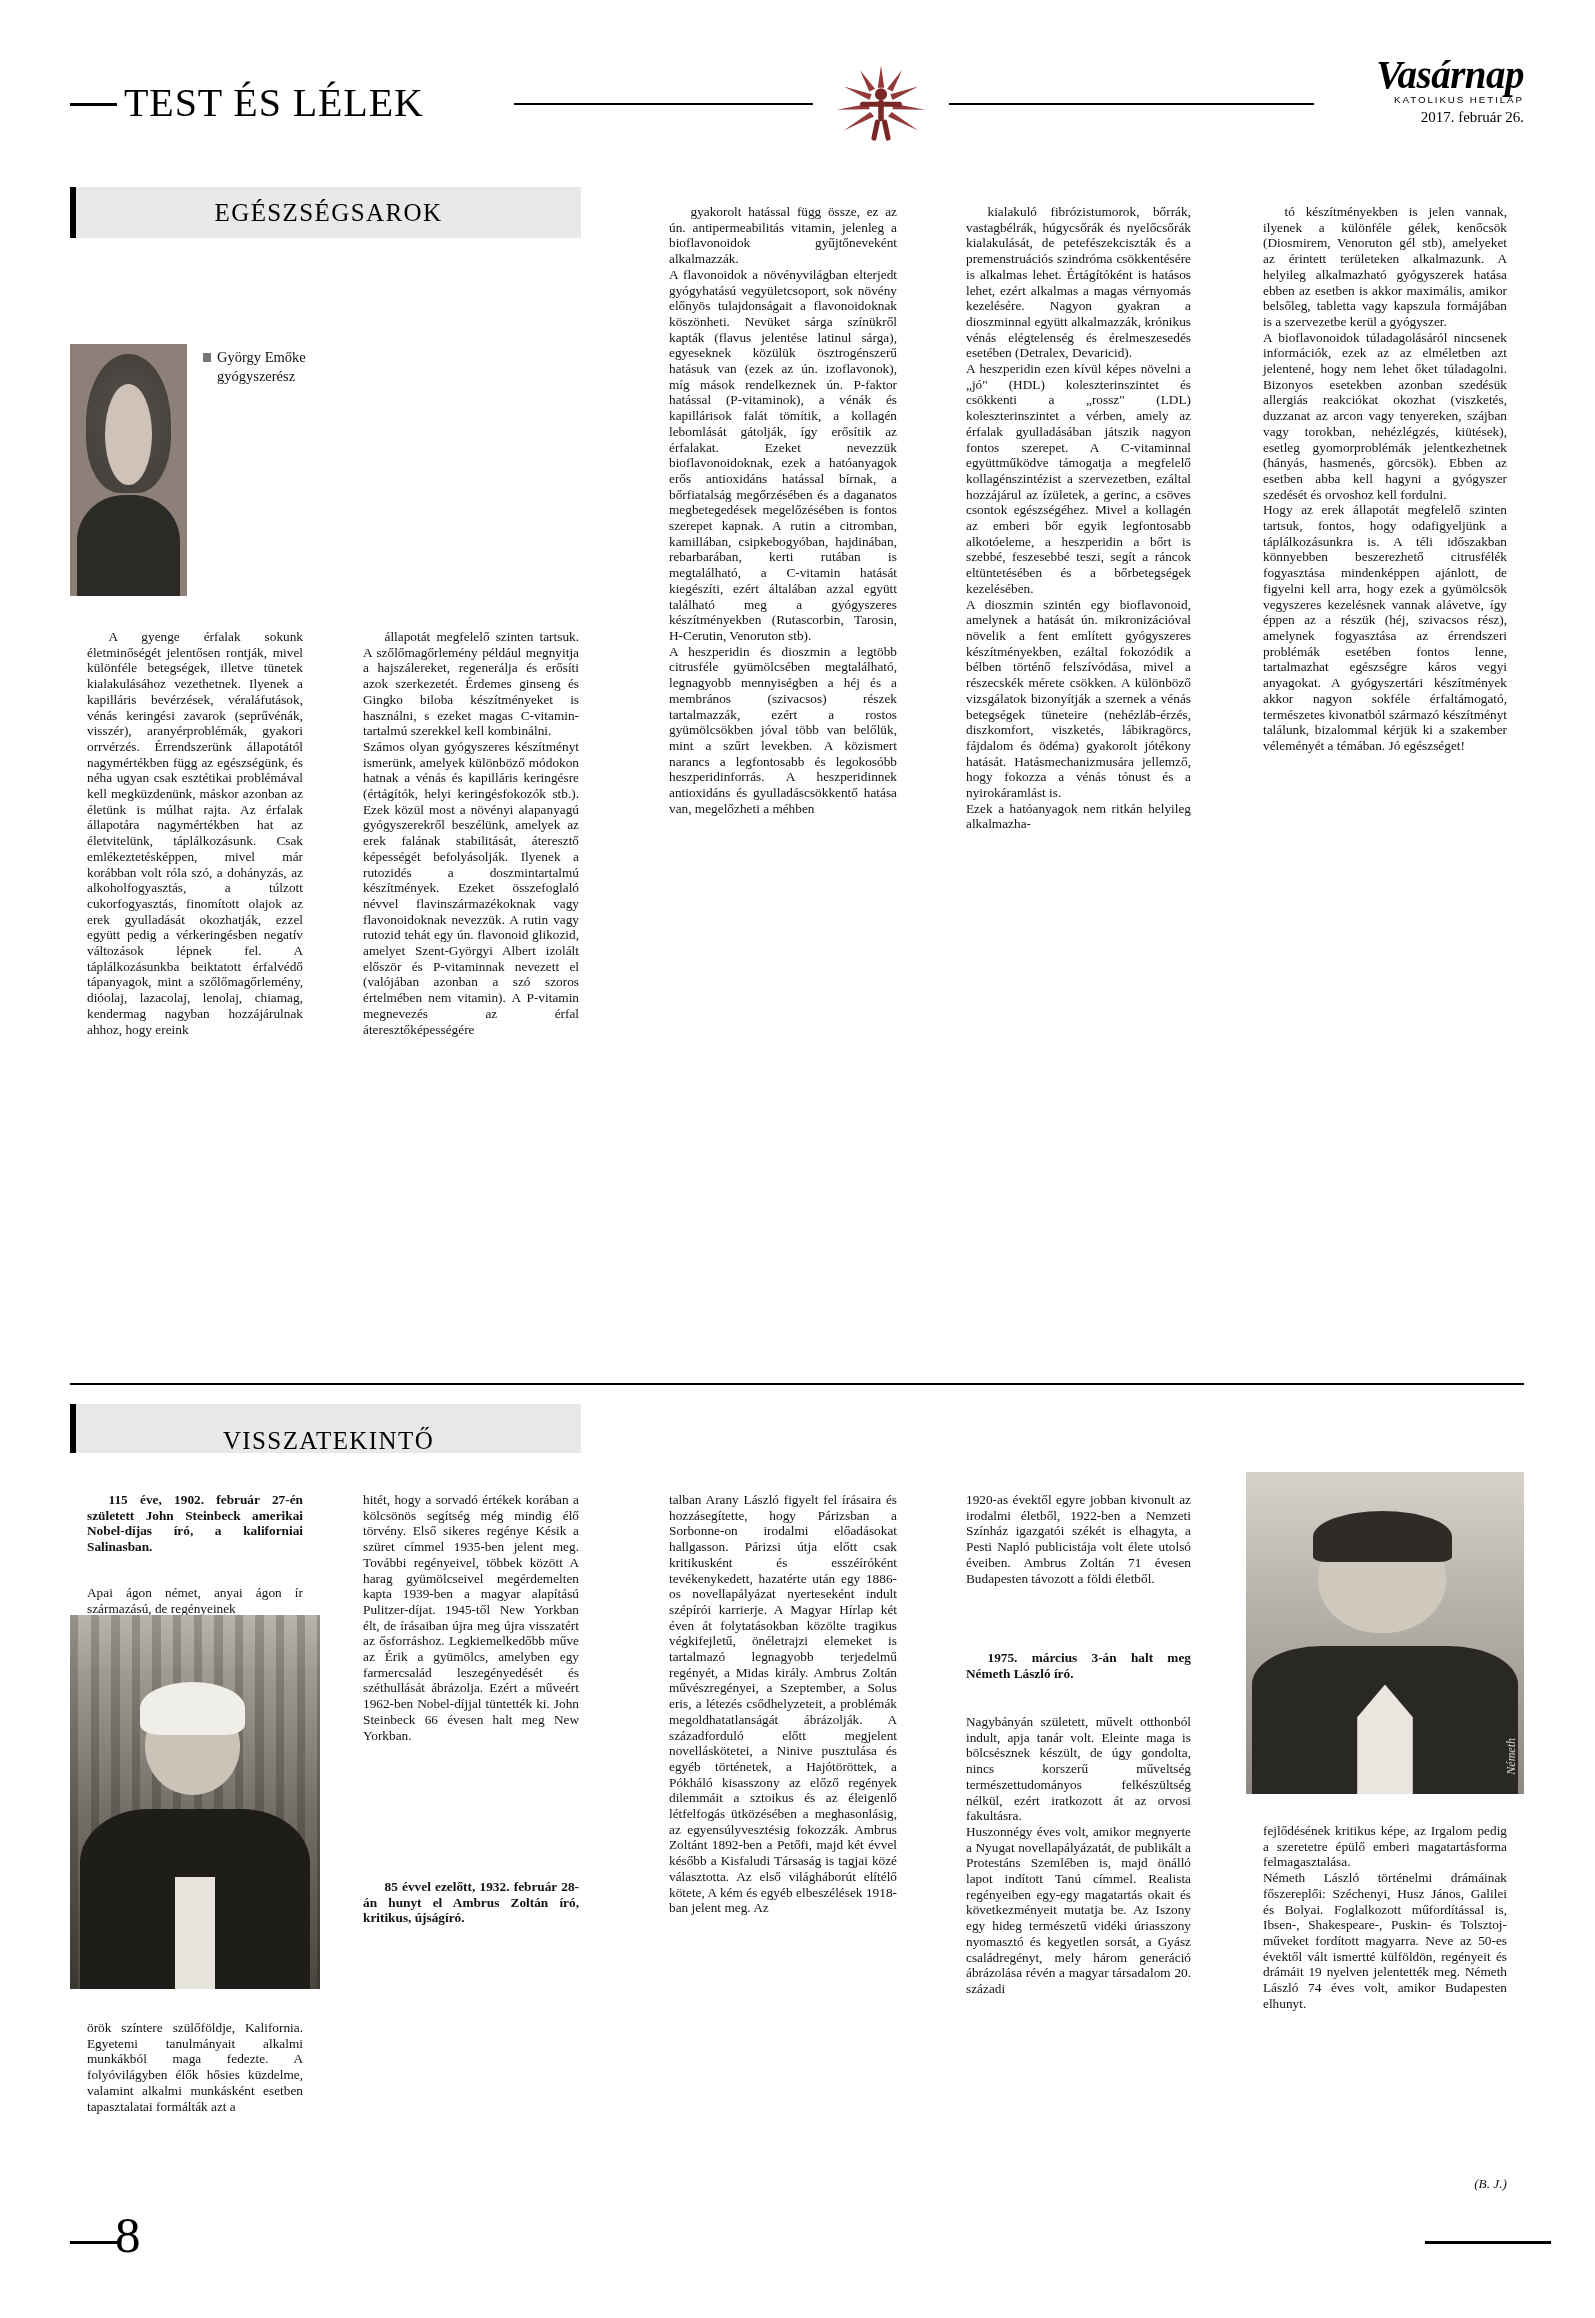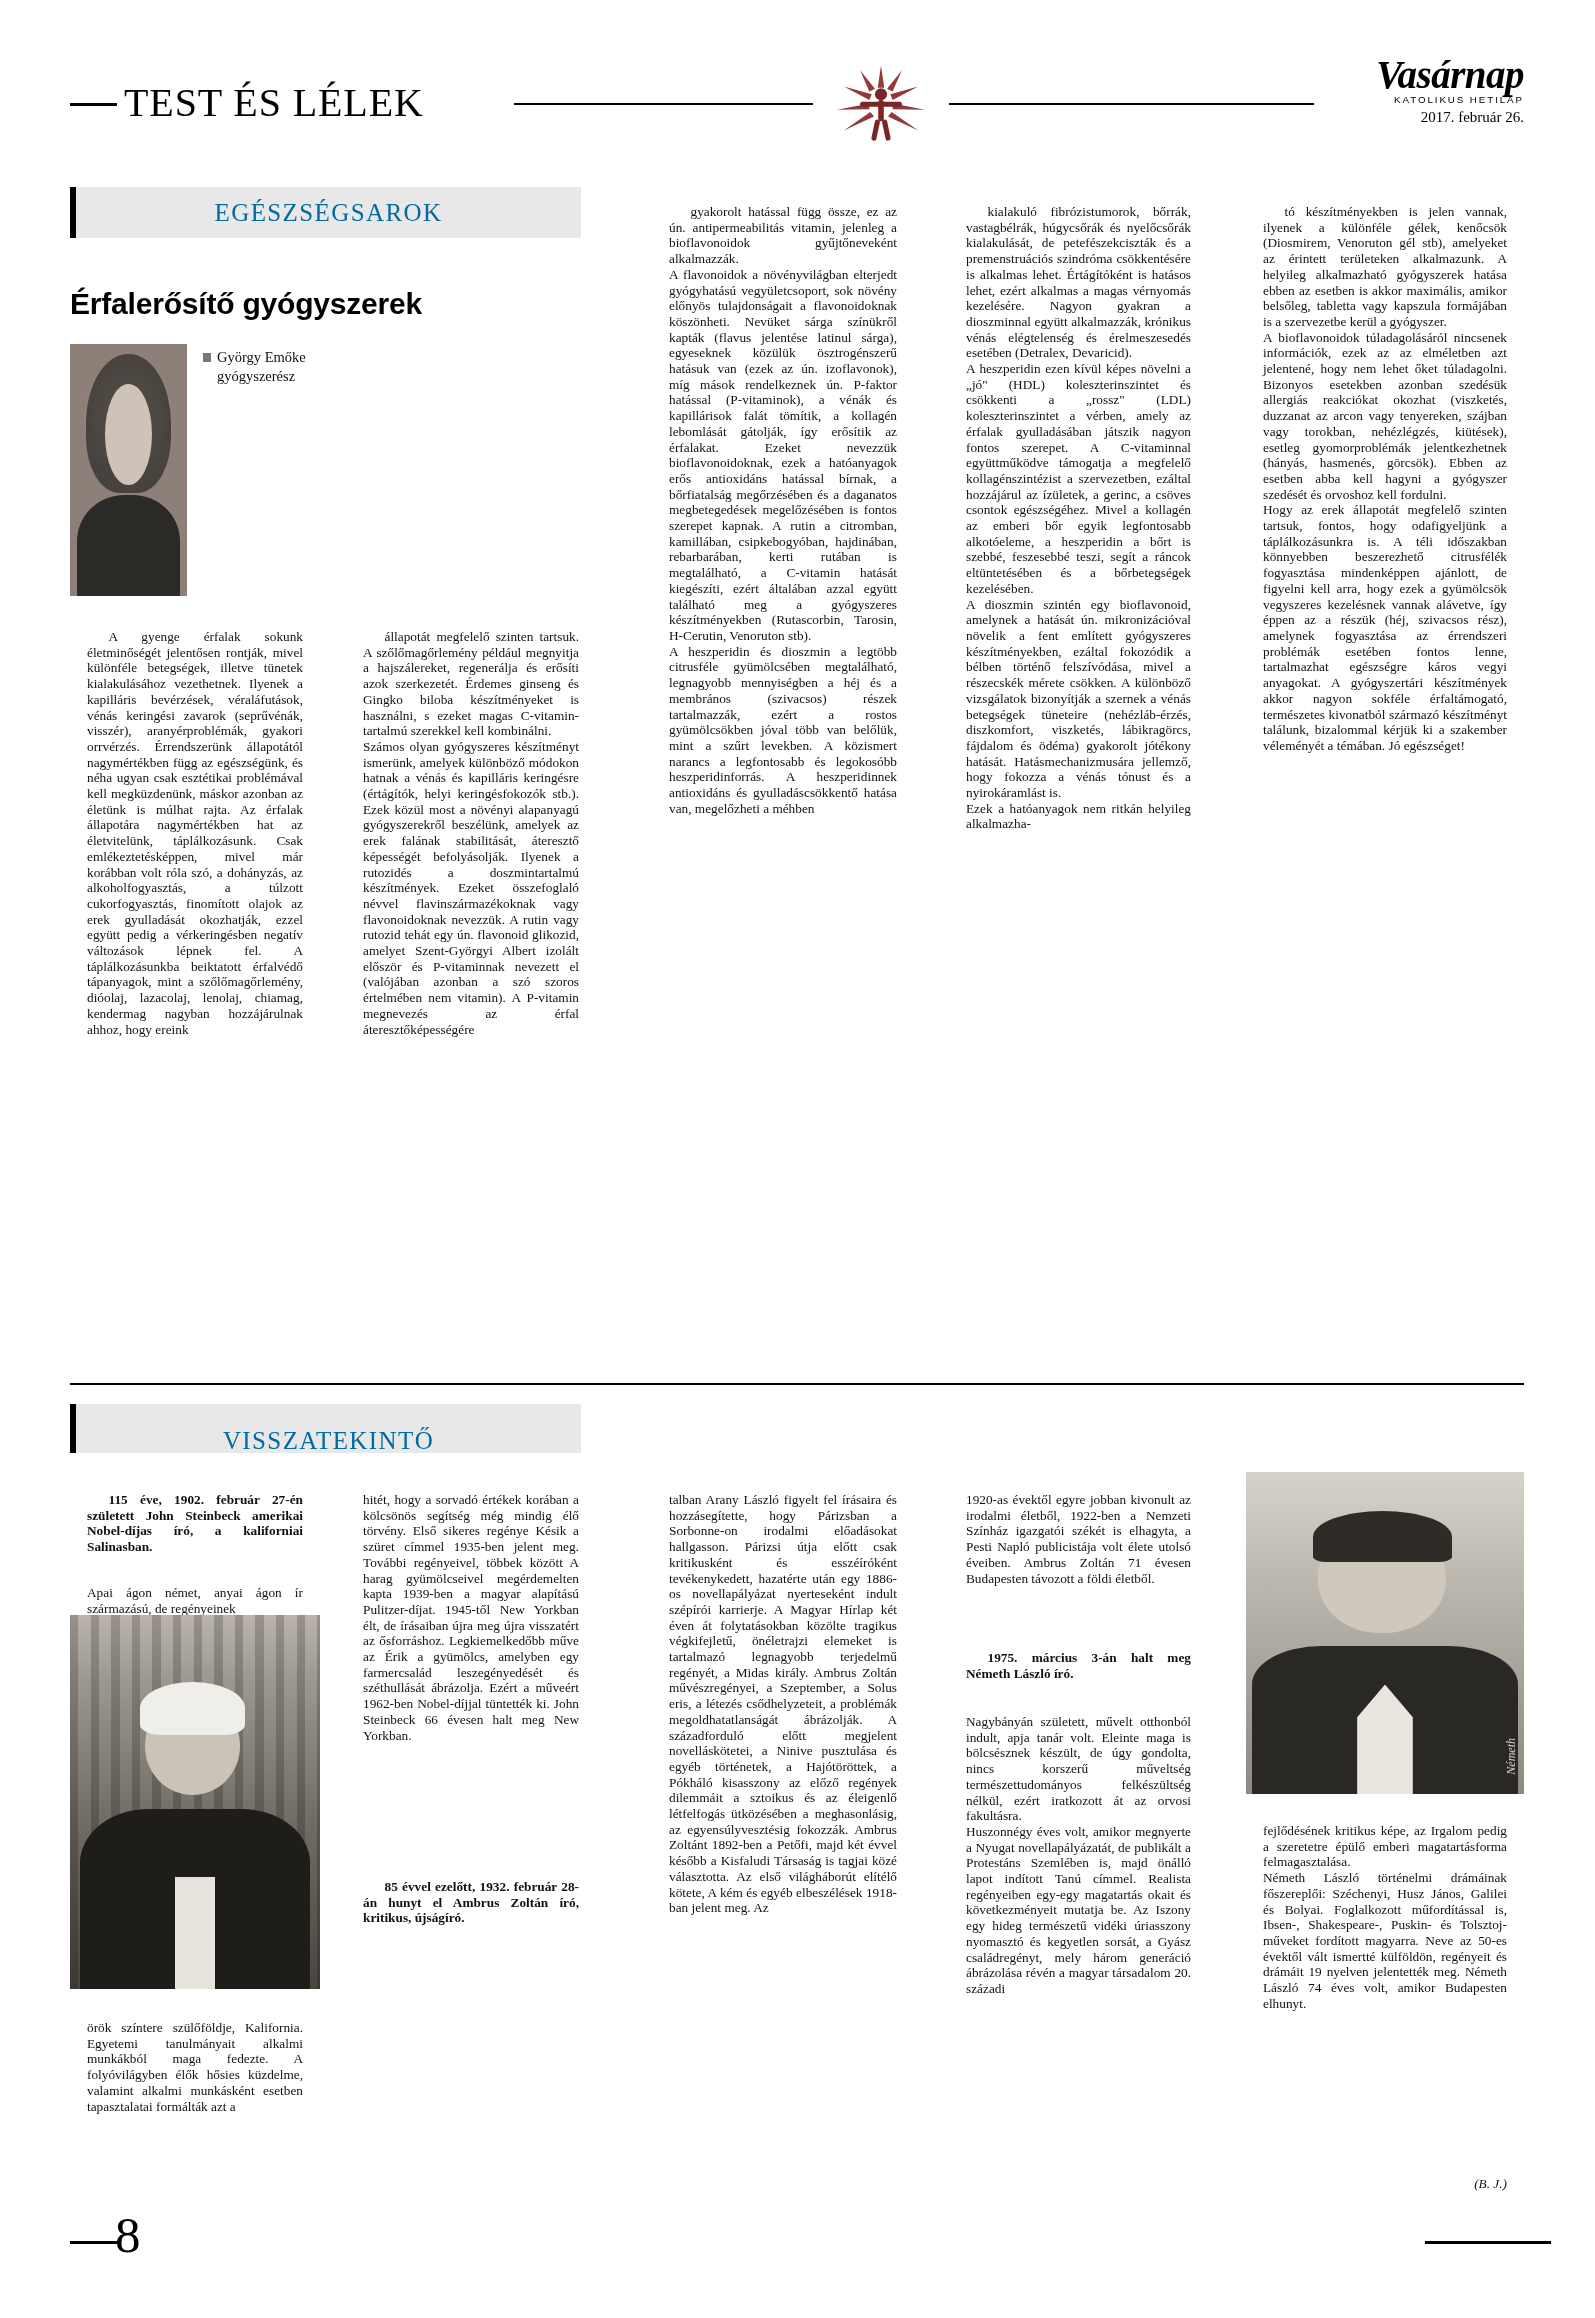--- a/index.html
+++ b/index.html
@@ -112,21 +112,21 @@
   
   .section-bar {
     position: absolute;
     background: #e8e8e8;
     border-left: 6.5px solid #000;
   }
   .section-bar .bar-label {
     font-family: "Liberation Serif", serif;
     font-size: 25px;
     letter-spacing: 1.4px;
-    color: #0369a1;
+    color: #000000;
     text-align: center;
     line-height: 1;
   }
   .rule-thick {
     position: absolute;
     background: #000;
   }
 
   
   .col {
@@ -365,21 +365,20 @@
       <div class="logo-name">Vasárnap</div>
       <div class="logo-sub">KATOLIKUS HETILAP</div>
       <div class="logo-date">2017. február 26.</div>
     </div>
   </div>
 
   <div class="section-bar" style="left:70px; top:187px; width:505px; height:51px; display:flex; align-items:center; justify-content:center;">
     <div class="bar-label">EGÉSZSÉGSAROK</div>
   </div>
 
-  <div class="headline" style="left:70px; top:287px; width:514px;">Érfalerősítő gyógyszerek</div>
 
   <div class="photo portrait-woman" style="left:70px; top:344px; width:117px; height:252px;">
     <div class="grad"></div>
     <div class="hair"></div>
     <div class="face"></div>
     <div class="body"></div>
   </div>
 
   <div class="byline" style="left:203px; top:348px; width:196px;">
     <span class="sq"></span><span>György Emőke</span><br>

